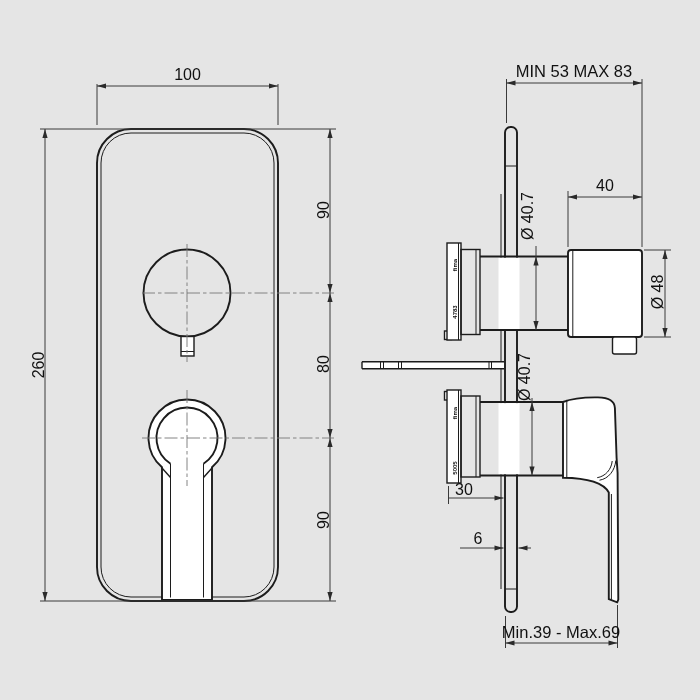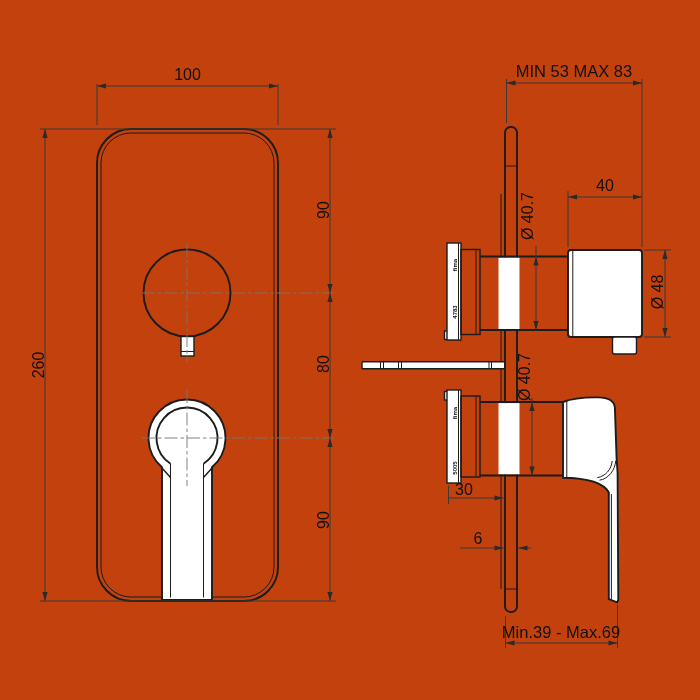--- a/index.html
+++ b/index.html
@@ -1,16 +1,16 @@
 <!DOCTYPE html>
 <html><head>
 <meta charset="utf-8">
 <style>
   html,body{margin:0;padding:0;background:#ffffff;}
-  .stage{width:700px;height:700px;position:relative;background:#c2410c;overflow:hidden;}
+  .stage{width:700px;height:700px;position:relative;background:#e5e5e5;overflow:hidden;}
   svg{display:block;}
   .o2{fill:none;stroke:#1c1c1c;stroke-width:1.9;}
   .o15{fill:none;stroke:#1c1c1c;stroke-width:1.4;}
   .o1{fill:none;stroke:#1c1c1c;stroke-width:1;}
   .wfill{fill:#ffffff;stroke:#1c1c1c;stroke-width:1.9;}
   .wfill15{fill:#ffffff;stroke:#1c1c1c;stroke-width:1.4;}
   .patch{fill:#ffffff;stroke:none;}
   .dim{fill:none;stroke:#3a3a3a;stroke-width:1;}
   .cl{fill:none;stroke:#777;stroke-width:0.9;stroke-dasharray:13 3 3.5 3;}
   .arr{fill:#2a2a2a;stroke:none;}

